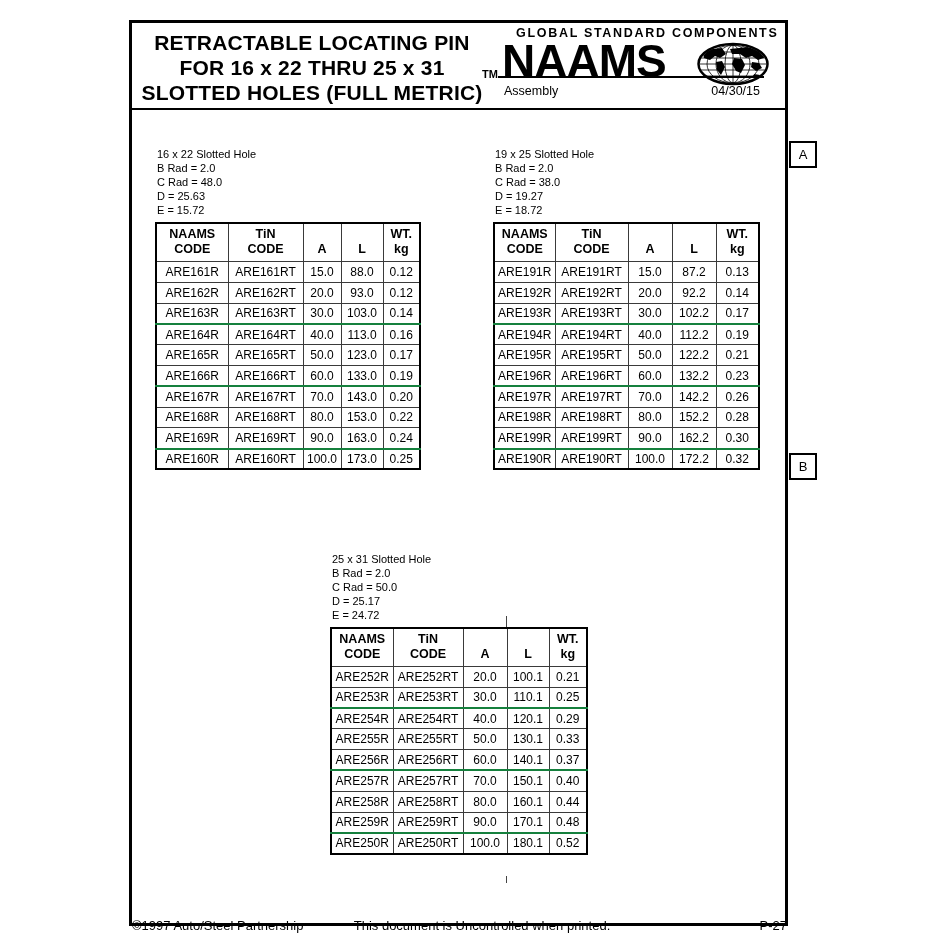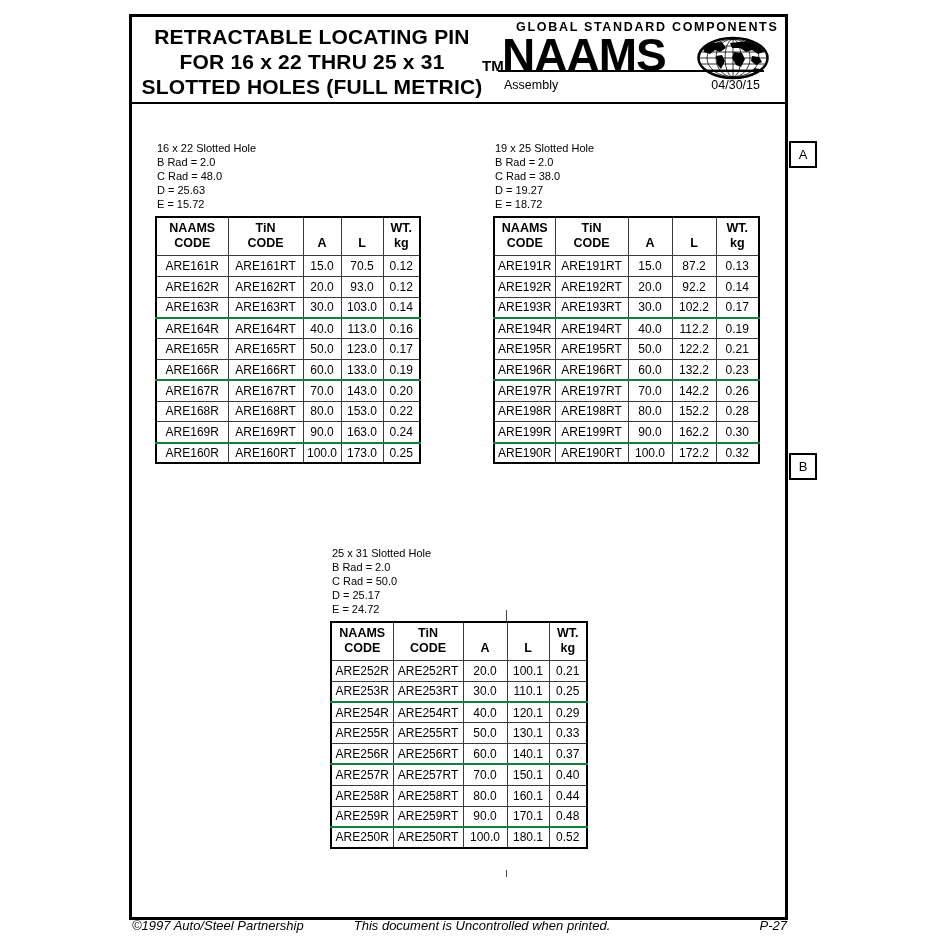--- a/index.html
+++ b/index.html
@@ -1,30 +1,30 @@
 <!DOCTYPE html>
 <html><head>
 <meta charset="utf-8">
 <style>
   * { margin:0; padding:0; box-sizing:border-box; }
   html,body { width:940px; height:940px; background:#ffffff; }
   body { font-family:"Liberation Sans", sans-serif; color:#000; position:relative; }
   .page { position:relative; width:940px; height:940px; background:#fff; overflow:hidden; }
 
-  .sheet { position:absolute; left:129px; top:14px; width:659px; height:906px;
+  .sheet { position:absolute; left:129px; top:20px; width:659px; height:906px;
            border:3px solid #000; background:#fff; }
 
   
   .header { position:relative; height:87px; border-bottom:2px solid #000; }
   .title-block { position:absolute; left:0; top:7px; width:360px; text-align:center;
                  font-weight:bold; font-size:21px; line-height:25px; letter-spacing:.2px; }
   .brand-block { position:absolute; left:362px; top:3px; width:276px; }
   .tagline { font-size:12.5px; font-weight:bold; letter-spacing:1.7px; white-space:nowrap; padding-left:2px;margin-left:20px; }
   .brand-row { position:relative; height:47px; }
-  .tm { position:absolute; left:-12px; bottom:7px; font-size:15px; font-weight:bold; }
+  .tm { position:absolute; left:-12px; bottom:7px; font-size:11px; font-weight:bold; }
   .naams { position:absolute; left:8px; top:-6px; font-size:46px; font-weight:bold; letter-spacing:-1px; }
   .globe { position:absolute; right:0; top:2px; }
   .brand-rule { position:absolute; left:4px; top:50px; width:266px; height:2px; background:#000; }
   .meta-row { position:absolute; left:4px; top:55px; width:266px; display:flex;
               justify-content:space-between; font-size:12.5px; padding:3px 4px 0 6px; }
 
   
   .tgroup { position:absolute; }
   .notes { font-size:11px; line-height:14px; margin-bottom:5px; padding-left:2px; }
   table { border-collapse:collapse; border:2px solid #000; background:#fff; table-layout:fixed; }
@@ -33,21 +33,21 @@
        white-space:pre-line; line-height:1.2; }
   td { font-size:12px; height:20.8px; padding:0 1px; }
   tr.grp td { border-top:2px solid #15803d; }
   .tick { position:absolute; width:1px; background:#444; }
 
   
   .marker { position:absolute; width:28px; height:27px; border:2.5px solid #000; background:#fff;
             display:flex; align-items:center; justify-content:center; font-size:13px; }
 
   
-  .footer { position:absolute; left:129px; top:918px; width:659px; height:20px; font-size:13px;font-style:italic; }
+  .footer { position:absolute; left:129px; top:918px; width:659px; height:20px; font-size:13px; }
   .f-copy { position:absolute; left:3px; top:0; }
   .f-notice { position:absolute; left:153px; top:0; width:400px; text-align:center; }
   .f-page { position:absolute; right:1px; top:0;margin-left:37px; }
 </style>
 </head>
 <body>
 
 <div class="page">
 
   <div class="sheet">
@@ -127,21 +127,21 @@
             <th>L</th>
             <th>WT.
 kg</th>
           </tr>
         </thead>
         <tbody>
             <tr>
               <td>ARE161R</td>
               <td>ARE161RT</td>
               <td>15.0</td>
-              <td>70.5</td>
+              <td>88.0</td>
               <td>0.12</td>
             </tr>
             <tr>
               <td>ARE162R</td>
               <td>ARE162RT</td>
               <td>20.0</td>
               <td>93.0</td>
               <td>0.12</td>
             </tr>
             <tr>

